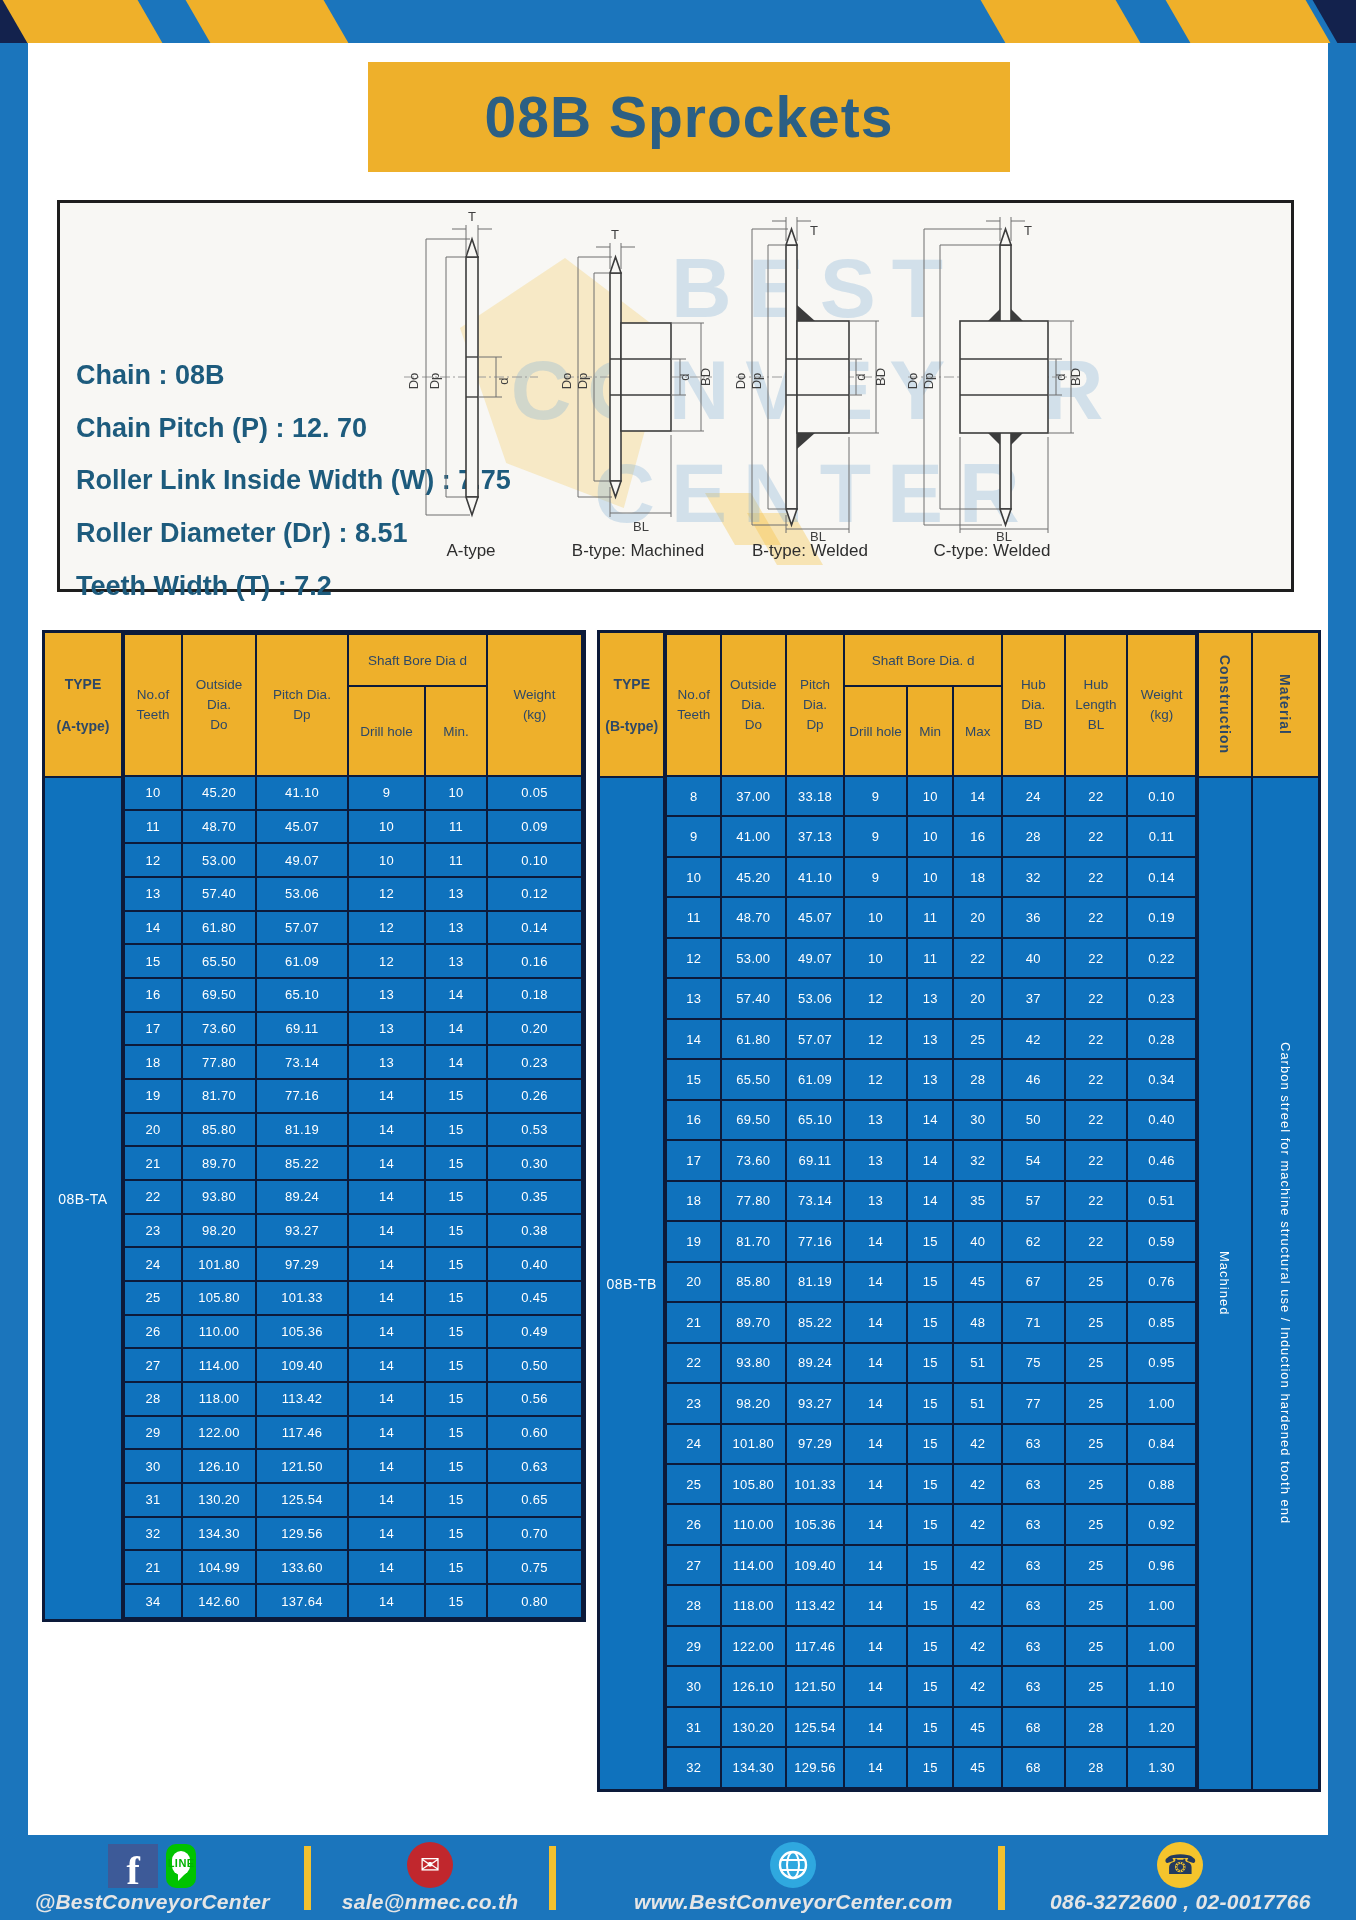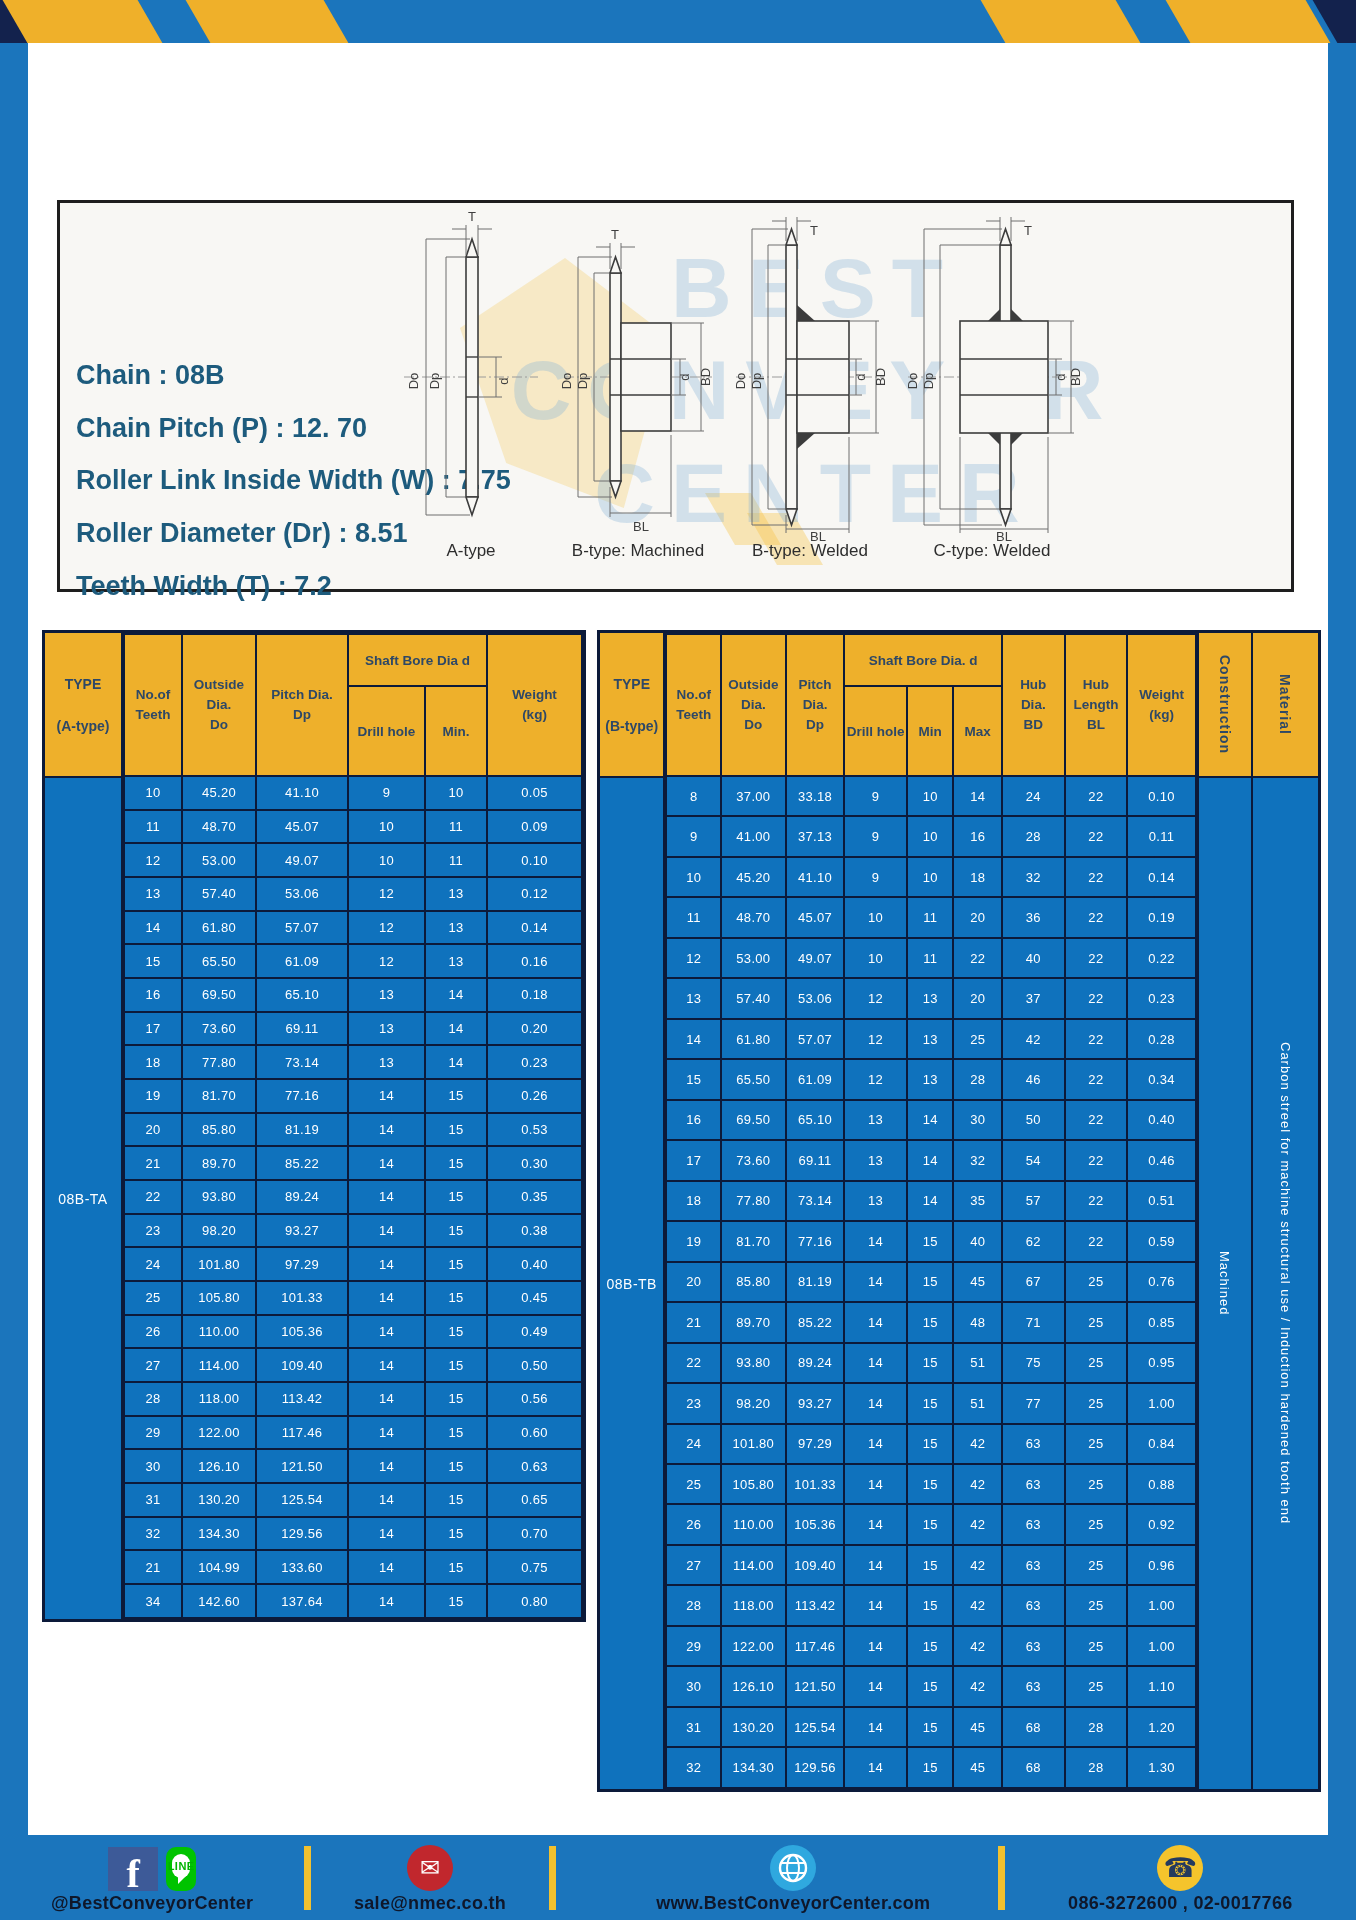--- a/index.html
+++ b/index.html
@@ -52,21 +52,21 @@
   .tbl-b .type-col { width:64px; }
   .hcell { background:#eeb02b; color:#2e4866; font-weight:bold; border-bottom:2px solid #0c1a3a; }
   .type-h { height:143px; display:flex; flex-direction:column; justify-content:center;
             text-align:center; font-size:14px; gap:26px; }
   .type-body { flex:1; display:flex; align-items:center; justify-content:center;
                color:#fff; font-size:14px; letter-spacing:0.5px; }
   table.grid { border-collapse:collapse; table-layout:fixed; align-self:stretch; }
   .tbl-a table.grid { width:458px; }
   .tbl-b table.grid { width:536px; }
   .grid th, .grid td { border:2px solid #0c1a3a; text-align:center; vertical-align:middle; padding:0; }
-  .grid th { background:#eeb02b; color:#2e4866; font-weight:bold; font-size:13.5px; }
+  .grid th { background:#eeb02b; color:#2e4866; font-weight:normal; font-size:13.5px; }
   .grid thead tr:first-child th { height:50px; }
   .grid thead tr:last-child th { height:88px; }
   .grid th div { margin:6px 0; line-height:1.05; }
   .grid td { color:#fff; font-size:13px; letter-spacing:0.3px; }
   .tbl-a tbody tr { height:31.6px; }
   .tbl-b tbody tr { height:38.4px; }
   .vcol { display:flex; flex-direction:column; border-left:2px solid #0c1a3a; }
   .vcol.constr { width:52px; }
   .vcol.material { width:66px; }
   .vheader { height:143px; display:flex; align-items:center; justify-content:center;
@@ -75,21 +75,21 @@
            writing-mode:vertical-rl; color:#fff; font-size:13px; letter-spacing:1px; }
 
   
   .footer { position:absolute; left:0; top:1835px; width:1356px; height:85px; background:#1b75bc;
             display:flex; align-items:stretch; }
   .fsec { display:flex; flex-direction:column; align-items:center; justify-content:flex-end;
           gap:2px; padding-bottom:6px; }
   .fsec.s1 { width:311px; } .fsec.s2 { width:243px; } .fsec.s3 { width:418px;padding-left:33px; } .fsec.s4 { width:359px; }
   .fdiv { width:7px; height:64px; background:#f2c12e; align-self:center; }
   .ficons { display:flex; gap:8px; align-items:flex-end; }
-  .ftext { color:#0f172a; font-weight:bold; font-size:18px; letter-spacing:0.3px; white-space:nowrap; }
+  .ftext { color:#e5e5e5; font-weight:bold; font-size:21px; letter-spacing:0.3px; white-space:nowrap;font-style:italic; }
   .fb-ic { width:50px; height:44px; background:#3d5a98; color:#fff; overflow:hidden;
            display:flex; align-items:flex-end; justify-content:center;
            font-family:"Liberation Serif", serif; font-weight:bold; font-size:40px; line-height:0.82; }
   .line-ic { width:30px; height:44px; background:#00c300; border-radius:10px; position:relative; }
   .line-bub { position:absolute; left:6px; right:6px; top:7px; bottom:13px; background:#fff;
               border-radius:9px; display:flex; align-items:center; justify-content:center;
               font-size:11px; font-weight:bold; color:#00b300; letter-spacing:0.5px; }
   .line-tail { position:absolute; left:12px; bottom:7px; width:0; height:0;
                border-left:8px solid #fff; border-bottom:8px solid transparent; }
   .mail-ic { width:46px; height:46px; border-radius:50%; background:#c1272d; color:#fff;
@@ -108,20 +108,23 @@
     <div class="stripe navy" style="left:-60px; width:110px;"></div>
     <div class="stripe yellow" style="left:15px;  width:135px;"></div>
     <div class="stripe yellow" style="left:198px; width:138px;"></div>
     <div class="stripe yellow" style="left:993px; width:135px;"></div>
     <div class="stripe yellow" style="left:1178px;width:140px;"></div>
     <div class="stripe navy" style="left:1325px;width:95px;"></div>
   </div>
 
   <div class="page">
 
+    <div class="title-banner">
+      <h1>08B Sprockets</h1>
+    </div>
 
     <div class="diagram-box">
       <div class="wm-logo"></div>
       <div class="wm-slash" style="left:660px; top:290px;"></div>
       <div class="wm-slash" style="left:702px; top:310px;"></div>
       <div class="watermark">
           <div>BEST</div>
           <div>CONVEYOR</div>
           <div>CENTER</div>
         </div>

